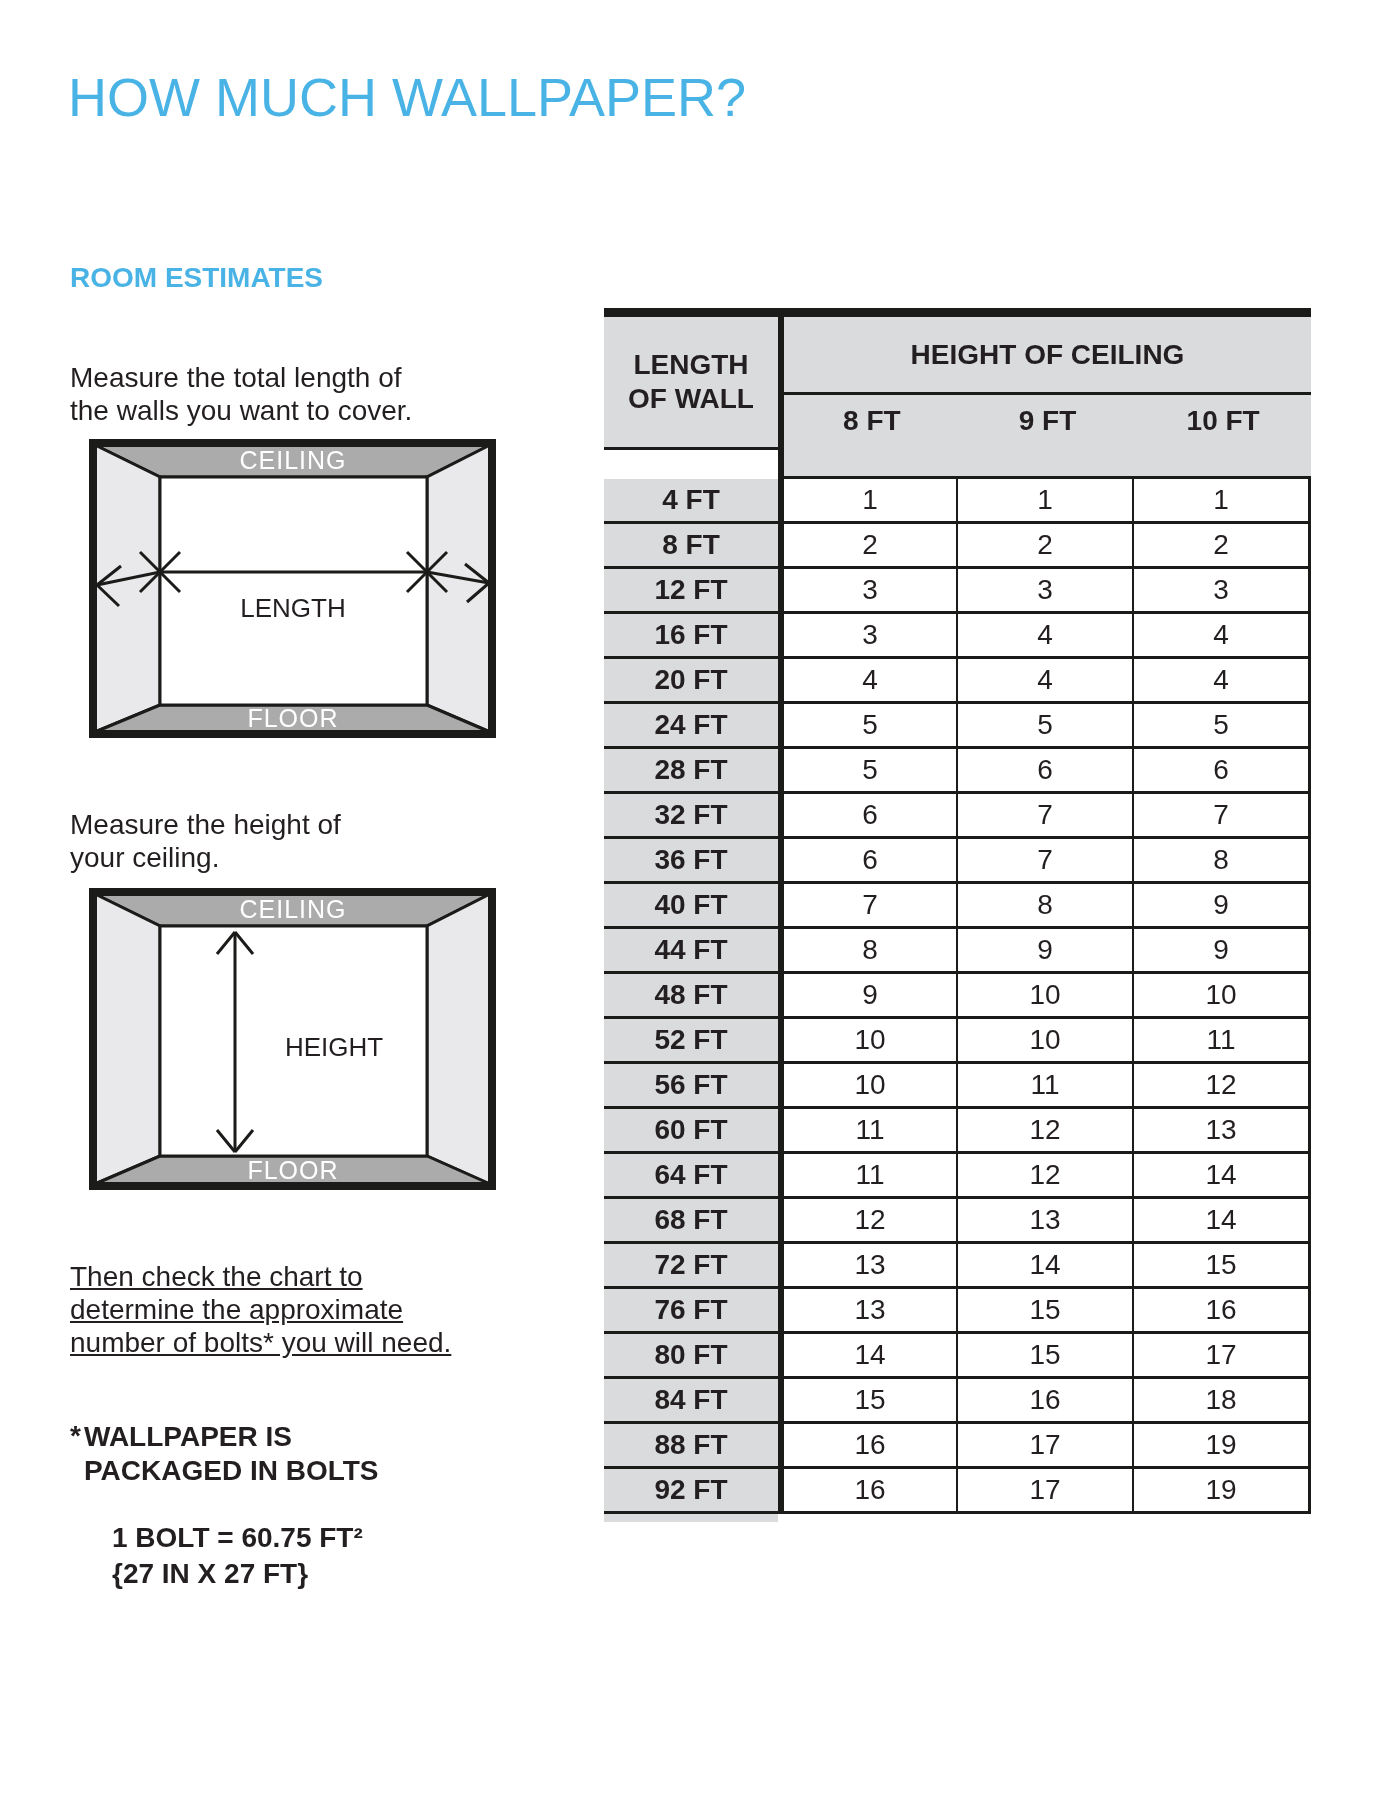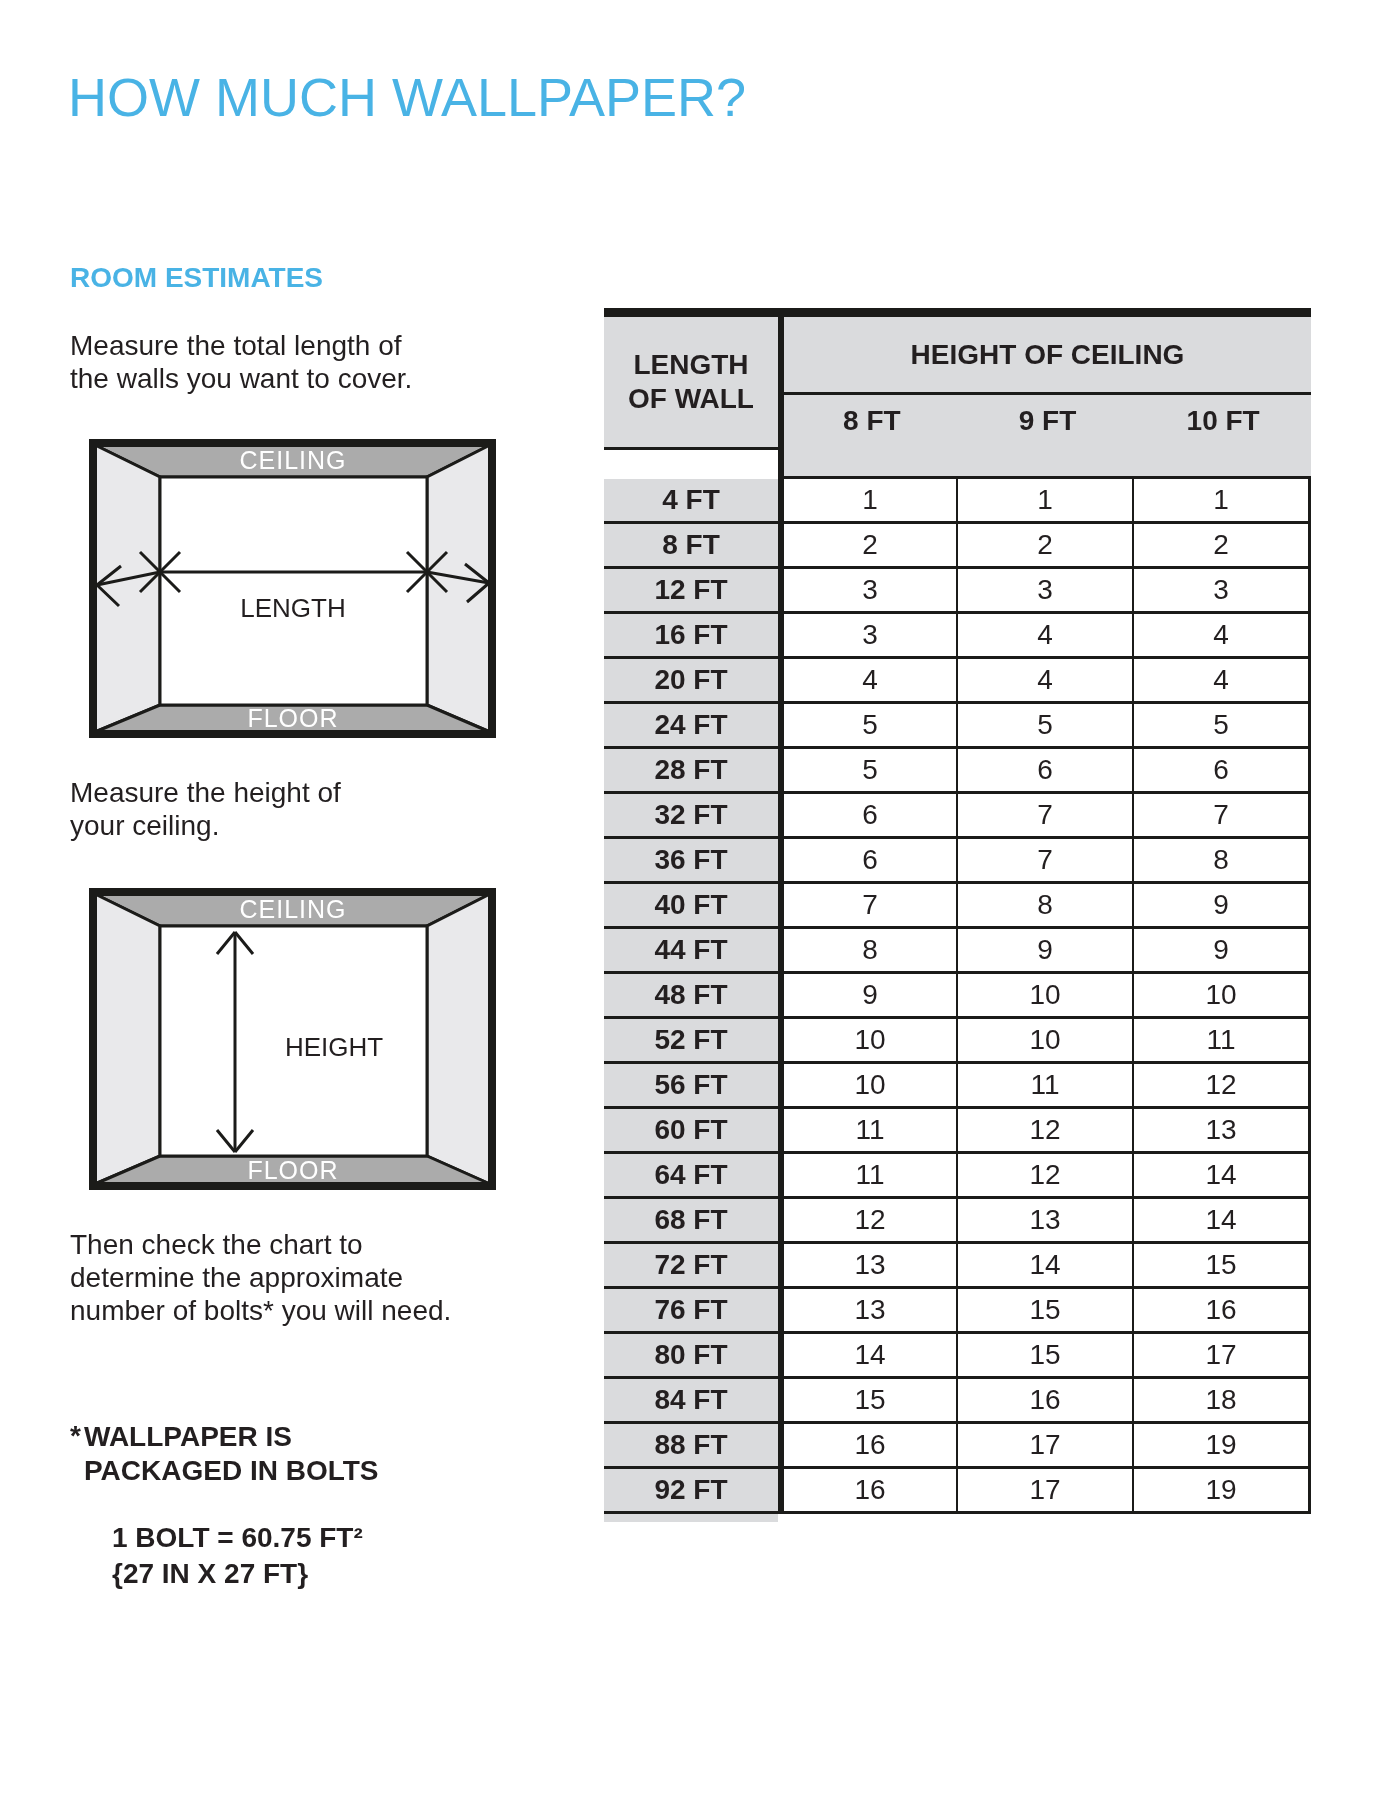--- a/index.html
+++ b/index.html
@@ -11,21 +11,21 @@
     --wallgray:#e9e9eb;
   }
   html,body{margin:0;padding:0;background:#ffffff;}
   .page{
     position:relative;width:1391px;height:1800px;background:#ffffff;overflow:hidden;
     font-family:"Liberation Sans","DejaVu Sans",sans-serif;color:var(--ink);
   }
   .abs{position:absolute;}
   .page-title{left:68px;top:66px;font-size:54px;font-weight:normal;color:var(--blue);letter-spacing:0px;}
   .section-heading{font-size:28px;font-weight:bold;color:var(--blue);}
-  .para{font-size:28px;line-height:33px;white-space:pre-line;color:var(--ink);}
+  .para{font-size:28px;line-height:33px;white-space:pre-line;color:var(--ink);margin-top:32px;}
   .footnote-wrap{left:70px;top:1420px;}
   .footnote-marker{position:absolute;left:0;top:0;font-size:28px;font-weight:bold;}
   .footnote-text{margin-left:14px;font-size:28px;line-height:34px;font-weight:bold;white-space:pre-line;}
   .bolt-info{left:70px;top:1520px;font-size:28px;line-height:36px;font-weight:bold;white-space:pre-line;margin-left:42px;}
 
   
   .btable{left:604px;top:308px;width:707px;}
   .topbar{height:9px;background:var(--black);}
   .thead{display:grid;grid-template-columns:174px 533px;}
   .th-label{
@@ -96,21 +96,21 @@
         <path d="M146,44 L128,66 M146,44 L164,66"></path>
         <path d="M146,264 L128,242 M146,264 L164,242"></path>
       </g>
       <text x="204" y="30" text-anchor="middle" font-size="25" letter-spacing="1" fill="#ffffff">CEILING</text>
       <text x="204" y="291" text-anchor="middle" font-size="25" letter-spacing="1" fill="#ffffff">FLOOR</text>
       <text x="196" y="168" text-anchor="start" font-size="26" fill="#231f20">HEIGHT</text>
       <rect x="4" y="4" width="399" height="294" fill="none" stroke="#1b1b19" stroke-width="8"></rect>
     </svg>
   </div>
 
-  <div class="abs para" style="left:70px;top:1228px;">Then check the chart to
+  <div class="abs para" style="left:70px;top:1228px;text-decoration:underline;">Then check the chart to
 determine the approximate
 number of bolts* you will need.</div>
 
   <div class="abs footnote-wrap">
     <span class="footnote-marker">*</span>
     <div class="footnote-text">WALLPAPER IS
 PACKAGED IN BOLTS</div>
   </div>
 
   <div class="abs bolt-info">1 BOLT = 60.75 FT²

